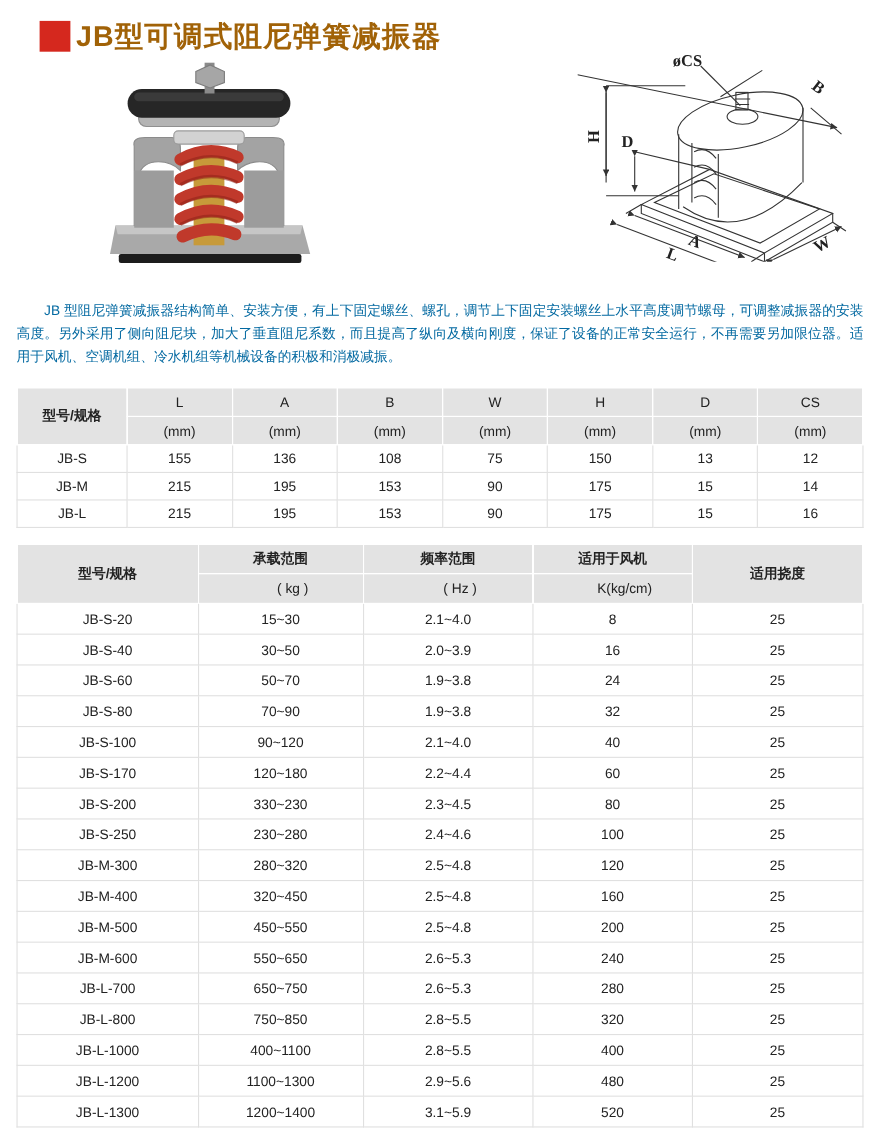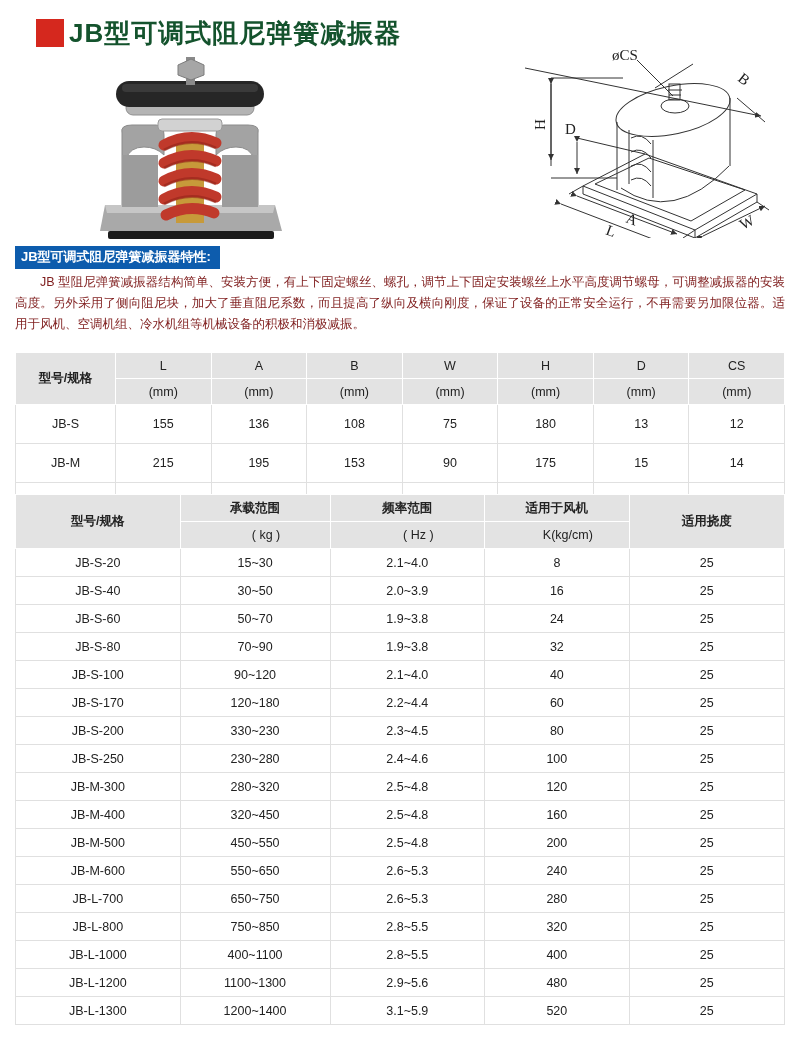--- a/index.html
+++ b/index.html
@@ -7,55 +7,55 @@
   body {
     width:800px; height:1044px;
     font-family:"Liberation Sans","DejaVu Sans",sans-serif;
     color:#333;
   }
   .page { position:relative; width:800px; height:1044px; background:#fff; overflow:hidden; }
 
   
   .title-row { position:absolute; top:18px; left:36px; display:flex; align-items:center; gap:5px; }
   .red-square { width:28px; height:28px; background:#d5281e; flex:0 0 auto; }
-  .page-title { margin:0; font-size:26px; line-height:30px; font-weight:bold; color:#14532d; letter-spacing:1px; white-space:nowrap; }
+  .page-title { margin:0; font-size:26px; line-height:30px; font-weight:bold; color:#a16207; letter-spacing:1px; white-space:nowrap; }
 
   
   .photo-wrap { position:absolute; top:55px; left:60px; width:260px; height:190px; }
-  .diagram-wrap { position:absolute; top:38px; left:525px; width:258px; height:200px; }
+  .diagram-wrap { position:absolute; top:38px; left:525px; width:258px; height:200px;font-weight:bold; }
 
   
   .feature-banner {
     position:absolute; top:246px; left:15px;
     background:#0d5cad; color:#ffffff;
     font-size:13px; font-weight:bold; line-height:20px;
     padding:1px 9px 2px 6px; white-space:nowrap;
   }
   
   .desc {
     position:absolute; top:272px; left:15px; width:770px; margin:0;
-    font-size:12.5px; line-height:1.68; color:#7f1d1d;
+    font-size:12.5px; line-height:1.68; color:#0369a1;
     text-indent:2em; text-align:justify;
   }
 
   
   table { border-collapse:collapse; table-layout:fixed; background:#fff; }
   th, td { text-align:center; vertical-align:middle; overflow:hidden; white-space:nowrap; }
   thead th {
     background:#e3e3e3; border:1px solid #ffffff;
     font-size:12.5px; color:#222;
   }
   tbody td {
     border:1px solid #e0e0e0; background:#fff;
     font-size:12.5px; color:#222;
   }
   .dim-table { position:absolute; top:352px; left:15px; width:770px; border:1px solid #d2d2d2; }
   .dim-table thead th { height:26px; font-weight:normal; }
   .dim-table thead th.model-h { font-weight:bold; }
-  .dim-table tbody td { height:39px; }
+  .dim-table tbody td { height:25px; }
 
   .spec-table { position:absolute; top:494px; left:15px; width:770px; border:1px solid #d2d2d2; }
   .spec-table thead th { height:27px; font-weight:bold; }
   .spec-table thead th.unit-h { font-weight:normal;padding-left:23px; }
   .spec-table tbody td { height:28px; }
 </style>
 </head>
 <body>
 
 <div class="page">
@@ -157,21 +157,20 @@
         <text x="212" y="42" transform="rotate(38 212 42)">B</text>
         <text x="14" y="90" transform="rotate(-90 18 88)">H</text>
         <text x="40" y="96">D</text>
         <text x="100" y="184" transform="rotate(20 100 184)">A</text>
         <text x="80" y="196" transform="rotate(20 80 196)">L</text>
         <text x="218" y="192" transform="rotate(-28 218 192)">W</text>
       </g>
     </svg>
   </div>
 
-  <div class="feature-banner">JB型可调式阻尼弹簧减振器特性:</div>
 
   <p class="desc">JB 型阻尼弹簧减振器结构简单、安装方便，有上下固定螺丝、螺孔，调节上下固定安装螺丝上水平高度调节螺母，可调整减振器的安装高度。另外采用了侧向阻尼块，加大了垂直阻尼系数，而且提高了纵向及横向刚度，保证了设备的正常安全运行，不再需要另加限位器。适用于风机、空调机组、冷水机组等机械设备的积极和消极减振。</p>
 
   <table class="dim-table">
     <colgroup>
       <col style="width:13%">
       <col style="width:12.43%">
         <col style="width:12.43%">
         <col style="width:12.43%">
       <col style="width:12.43%">
@@ -200,21 +199,21 @@
         <th>(mm)</th>
       </tr>
     </thead>
     <tbody id="dim-body">
         <tr>
           <td>JB-S</td>
           <td>155</td>
           <td>136</td>
           <td>108</td>
           <td>75</td>
-          <td>180</td>
+          <td>150</td>
           <td>13</td>
           <td>12</td>
         </tr>
         <tr>
           <td>JB-M</td>
           <td>215</td>
           <td>195</td>
           <td>153</td>
           <td>90</td>
           <td>175</td>

